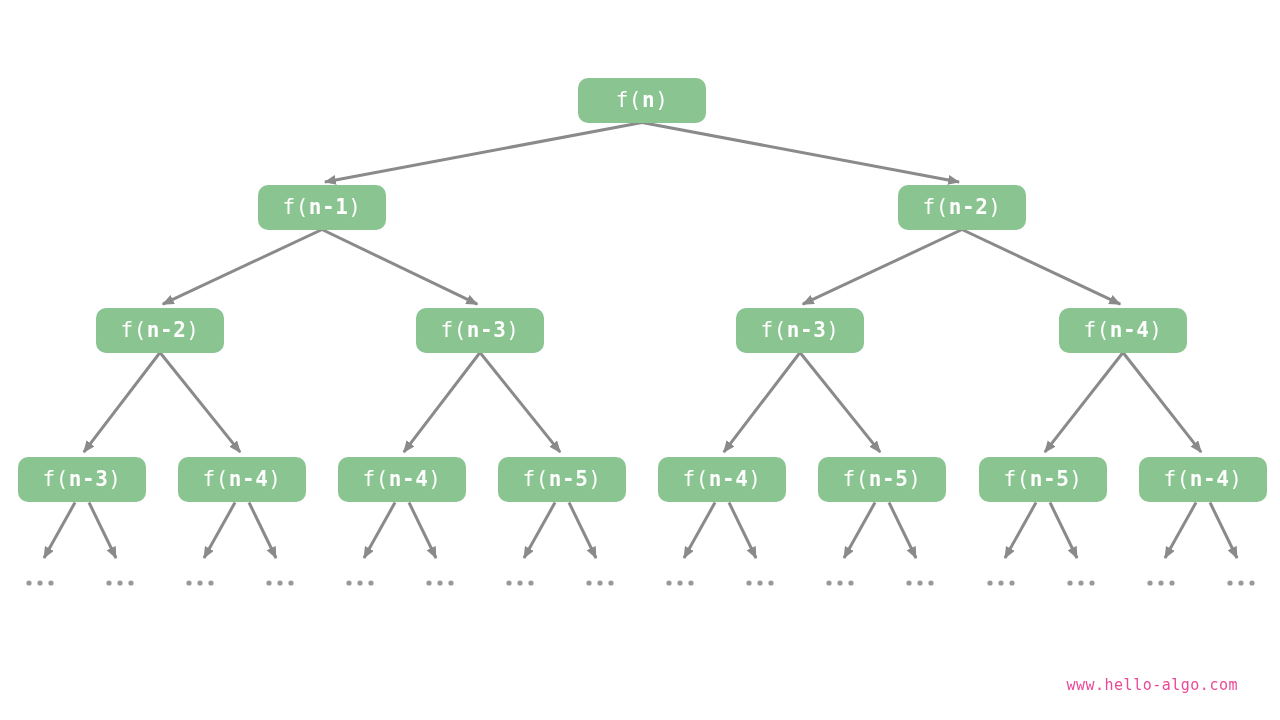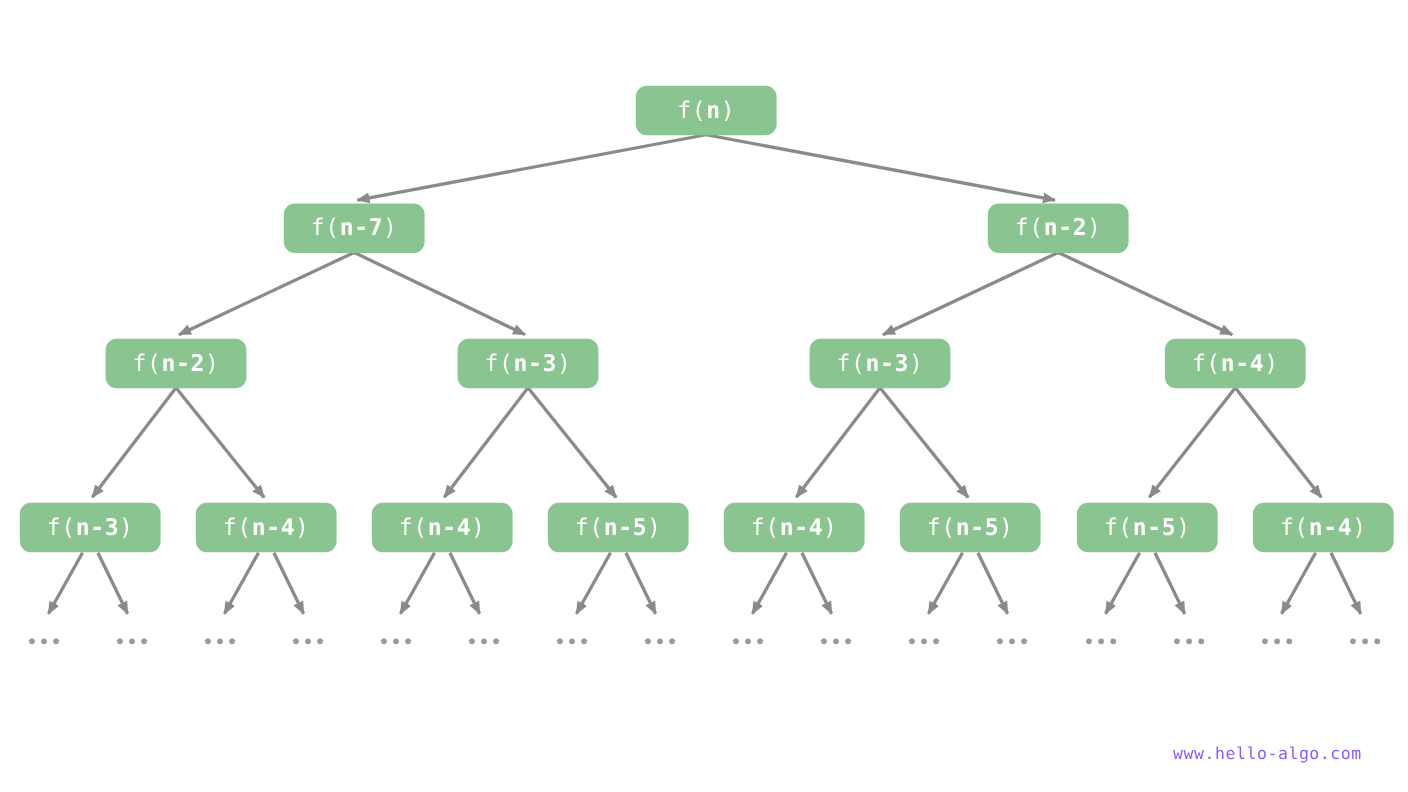--- a/index.html
+++ b/index.html
@@ -165,21 +165,21 @@
       </g>
     </svg>
   <div id="nodes-layer">
       <div class="tree-node" style="left: 578px; top: 77.5px; width: 128px; height: 45px; background: rgb(138, 196, 145); color: rgb(255, 255, 255); border-radius: 10px;">
         <span>f(</span>
         <span class="bold-part">n</span>
         <span>)</span>
       </div>
       <div class="tree-node" style="left: 258px; top: 184.5px; width: 128px; height: 45px; background: rgb(138, 196, 145); color: rgb(255, 255, 255); border-radius: 10px;">
         <span>f(</span>
-        <span class="bold-part">n-7</span>
+        <span class="bold-part">n-1</span>
         <span>)</span>
       </div>
       <div class="tree-node" style="left: 898px; top: 184.5px; width: 128px; height: 45px; background: rgb(138, 196, 145); color: rgb(255, 255, 255); border-radius: 10px;">
         <span>f(</span>
         <span class="bold-part">n-2</span>
         <span>)</span>
       </div>
       <div class="tree-node" style="left: 96px; top: 307.5px; width: 128px; height: 45px; background: rgb(138, 196, 145); color: rgb(255, 255, 255); border-radius: 10px;">
         <span>f(</span>
         <span class="bold-part">n-2</span>
@@ -234,14 +234,14 @@
         <span>f(</span>
         <span class="bold-part">n-5</span>
         <span>)</span>
       </div>
       <div class="tree-node" style="left: 1139px; top: 456.5px; width: 128px; height: 45px; background: rgb(138, 196, 145); color: rgb(255, 255, 255); border-radius: 10px;">
         <span>f(</span>
         <span class="bold-part">n-4</span>
         <span>)</span>
       </div>
     </div>
-  <div class="watermark" style="color: #8b5cf6;">www.hello-algo.com</div>
+  <div class="watermark" style="color: #ec4899;">www.hello-algo.com</div>
 </div>
 
 </body></html>

